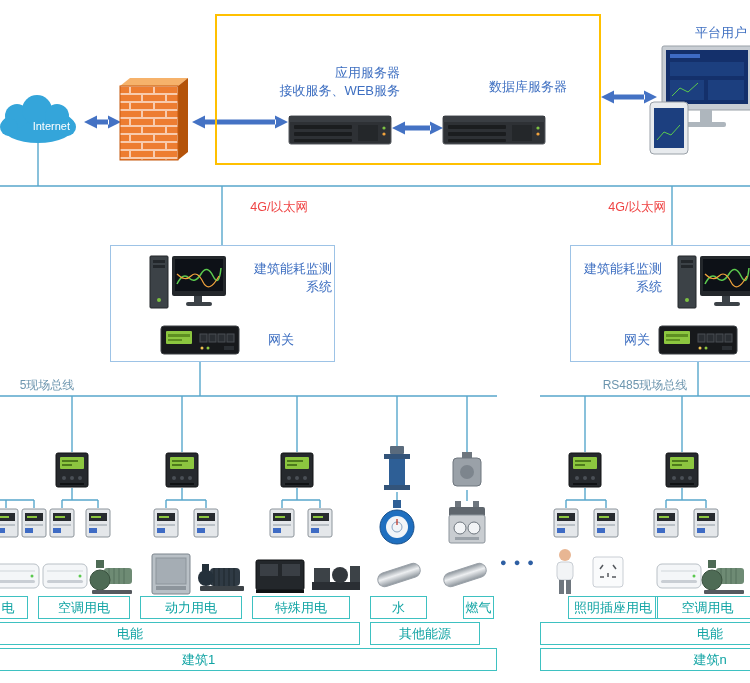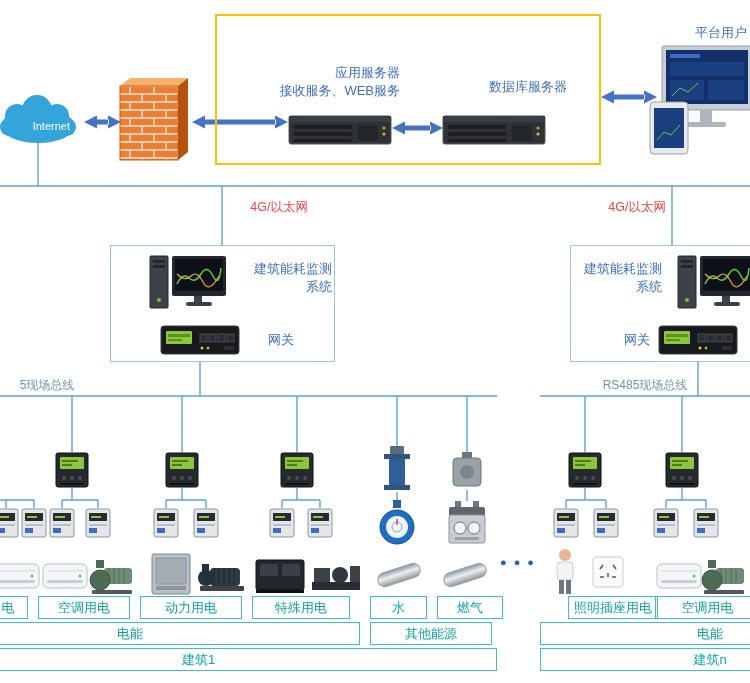--- a/index.html
+++ b/index.html
@@ -316,24 +316,24 @@
   <div class="txt bus" style="left:2px;top:377px;width:90px">5现场总线</div>
   <div class="txt bus" style="left:590px;top:377px;width:110px">RS485现场总线</div>
 
   <div class="dots" style="left:494px;top:556px;width:48px">● ● ●</div>
 
   <div class="tealbox" style="left:-12px;top:596px;width:40px">电</div>
   <div class="tealbox" style="left:38px;top:596px;width:92px">空调用电</div>
   <div class="tealbox" style="left:140px;top:596px;width:102px">动力用电</div>
   <div class="tealbox" style="left:252px;top:596px;width:98px">特殊用电</div>
   <div class="tealbox" style="left:370px;top:596px;width:57px">水</div>
-  <div class="tealbox" style="left:437px;top:596px;width:66px">燃气</div>
+  <div class="tealbox" style="left:463px;top:596px;width:31px">燃气</div>
   <div class="tealbox" style="left:568px;top:596px;width:90px">照明插座用电</div>
   <div class="tealbox" style="left:655px;top:596px;width:105px">空调用电</div>
 
   <div class="tealbox" style="left:-100px;top:622px;width:460px">电能</div>
-  <div class="tealbox" style="left:370px;top:622px;width:122px">其他能源</div>
+  <div class="tealbox" style="left:370px;top:622px;width:110px">其他能源</div>
   <div class="tealbox" style="left:540px;top:622px;width:340px">电能</div>
 
   <div class="tealbox" style="left:-100px;top:648px;width:597px">建筑1</div>
   <div class="tealbox" style="left:540px;top:648px;width:340px">建筑n</div>
 
 </div>
 
 </body></html>

